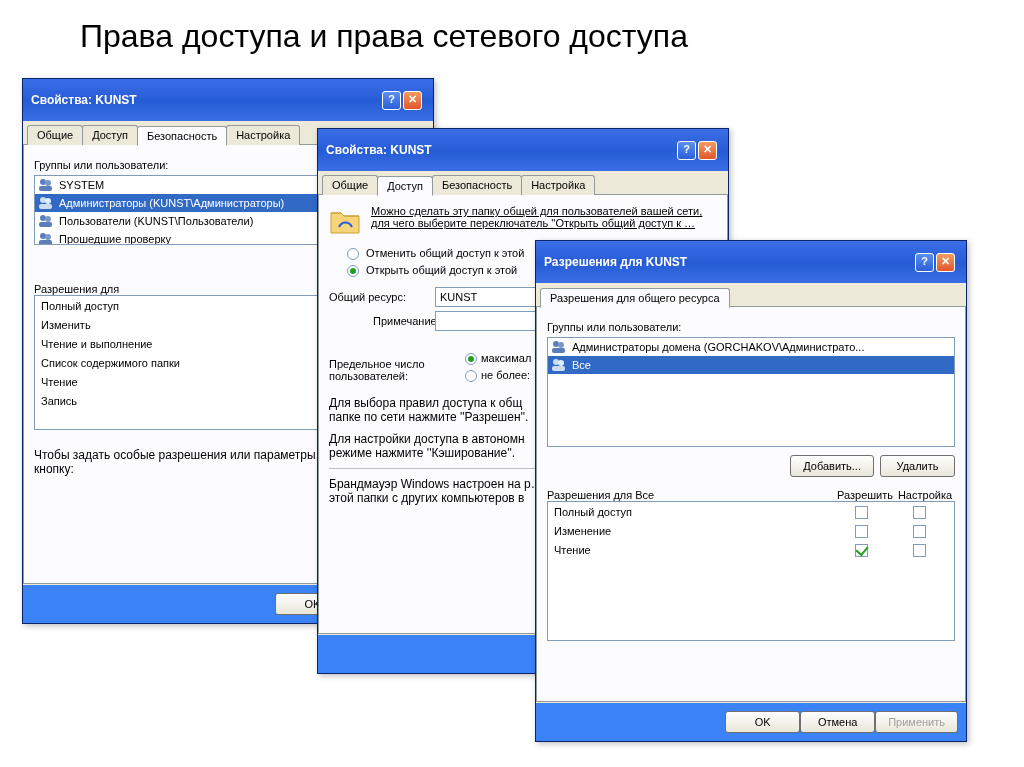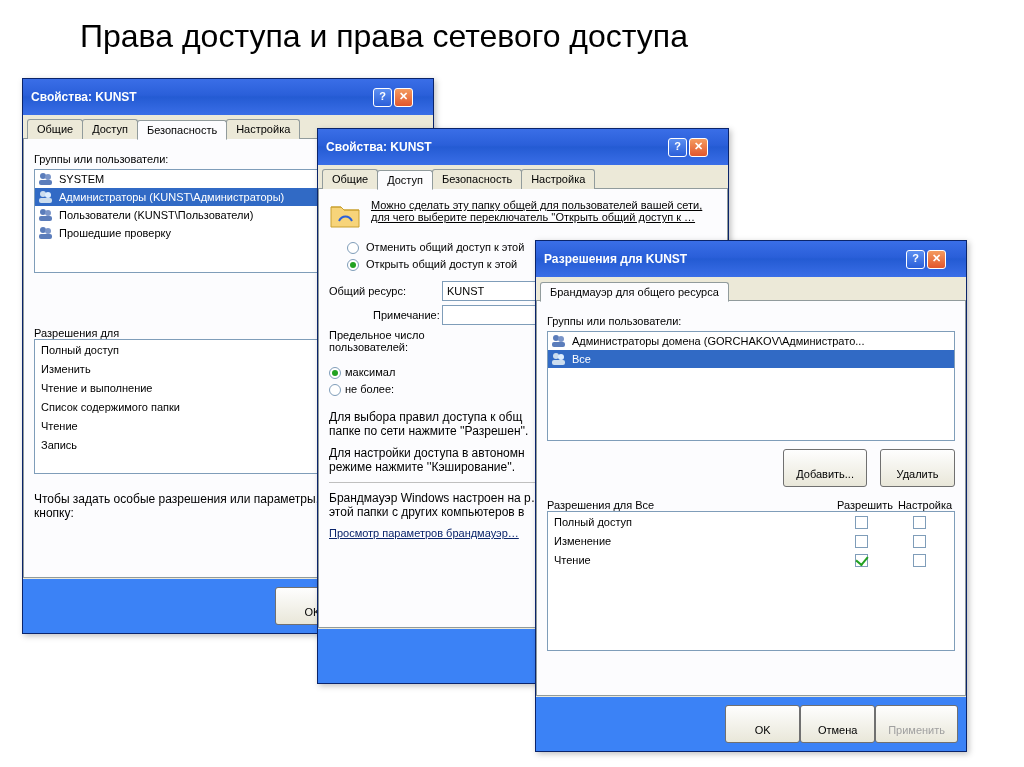--- a/index.html
+++ b/index.html
@@ -19,25 +19,25 @@
     padding: 18px 0 0 80px;
     color: #000;
   }
   .window {
     position: absolute;
     background: #ece9d8;
     border: 1px solid #0a246a;
     box-shadow: 2px 2px 6px rgba(0,0,0,.25);
   }
   .titlebar {
-    height: 36px;
+    height: 42px;
     background: linear-gradient(to bottom, #3a6ee7 0%, #2a5fd9 45%, #245bd3 50%, #3a6ee7 100%);
     display: flex;
     align-items: center;
-    padding: 0 20px 0 8px;
+    padding: 0 11px 0 8px;
     color: #fff;
     font-weight: bold;
     font-size: 12px;
   }
   .titlebar .title-text { flex: 1; }
   .title-btn {
     width: 19px; height: 19px;
     background: linear-gradient(to bottom, #f49b5f, #e1562d);
     border: 1px solid #fff;
     border-radius: 3px;
@@ -72,45 +72,45 @@
     border: 1px solid #919b9c;
     background: #fcfcfe;
     padding: 10px;
     position: relative;
     top: -1px;
   }
   .label { margin: 4px 0; color: #000; }
   .listbox {
     background: #fff;
     border: 1px solid #7f9db9;
-    height: 104px;
+    height: 70px;
     overflow: hidden;
     font-size: 11px;
   }
   .list-item {
     display:flex; align-items:center; gap:5px;
     padding: 1px 3px;
   }
   .list-item.selected { background:#316ac5; color:#fff; }
   .user-icon {
     width:16px; height:16px; display:inline-block; flex:0 0 16px;
   }
   .user-icon svg { width:16px; height:16px; }
   .btn {
     background: linear-gradient(to bottom,#fefefe,#e9e7d9);
     border: 1px solid #707070;
     border-radius: 3px;
-    padding: 18px 12px;
+    padding: 2px 12px;
     font-family: inherit;
     font-size: 11px;
     min-width: 75px;
     height: 22px;
   }
   .btn.disabled { color: #a0a0a0; }
-  .row { display:flex; gap:13px; align-items:center; }
+  .row { display:flex; gap:6px; align-items:center; }
   .right { justify-content:flex-end; }
   .perm-header { display:flex; margin-top:10px; }
   .perm-header .hl { flex:1; }
   .perm-header .hc { width:60px; text-align:center; }
   .perm-list {
     border: 1px solid #7f9db9;
     background: #fff;
     padding: 2px 0;
   }
   .perm-row {
@@ -284,49 +284,48 @@
       <span>Открыть общий доступ к этой</span>
     </div>
     <div class="row" style="margin:4px 0;">
       <div style="width:100px;">Общий ресурс:</div>
       <input class="textbox" style="flex: 1 1 0%;" value="KUNST">
     </div>
     <div class="row" style="margin:4px 0;">
       <div style="width:100px;padding-left:44px;">Примечание:</div>
       <input class="textbox" style="flex: 1 1 0%;">
     </div>
-    <div class="row" style="margin:4px 0 2px 0; align-items:flex-start;flex-direction:column;">
+    <div class="row" style="margin:21px 0 2px 0; align-items:flex-end;">
       <div style="width:130px;">Предельное число пользователей:</div>
       <div>
         <div><span class="radio on"></span><span>максимал</span></div>
         <div style="margin-top:4px;"><span class="radio"></span><span>не более:</span></div>
       </div>
     </div>
     <div class="note-area" style="white-space:pre-line; margin-top:14px;">Для выбора правил доступа к общ
 папке по сети нажмите ''Разрешен''.</div>
     <div class="note-area" style="white-space:pre-line;">Для настройки доступа в автономн
 режиме нажмите ''Кэширование''.</div>
     <div class="fieldset-line"></div>
     <div class="note-area" style="white-space:pre-line;">Брандмауэр Windows настроен на р…
 этой папки с других компьютеров в</div>
-    <div class="link">Просмотр параметров брандмауэр…</div>
   </div>
   <div class="dlg-buttons">
     <button class="btn">OK</button>
   </div>
 </div>
 
 <div class="window" style="left:535px; top:240px; width:432px;">
   <div class="titlebar">
     <span class="title-text">Разрешения для KUNST</span>
     <div class="title-btn help">?</div>
     <div class="title-btn">✕</div>
   </div>
   <div class="tab-strip">
-    <div class="tab active">Брандмауэр для общего ресурса</div>
+    <div class="tab active">Разрешения для общего ресурса</div>
   </div>
   <div class="tab-panel" style="height:396px;">
     <div class="label">Группы или пользователи:</div>
     <div class="listbox" style="height:110px;">
       <div class="list-item">
           <span class="user-icon"><svg viewBox="0 0 16 16">
               <circle cx="5" cy="5" r="3" fill="#5b7dbb"></circle>
               <circle cx="10" cy="6" r="3" fill="#7a95c9"></circle>
               <rect x="1" y="9" width="13" height="5" rx="2" fill="#5b7dbb"></rect>
             </svg></span>

